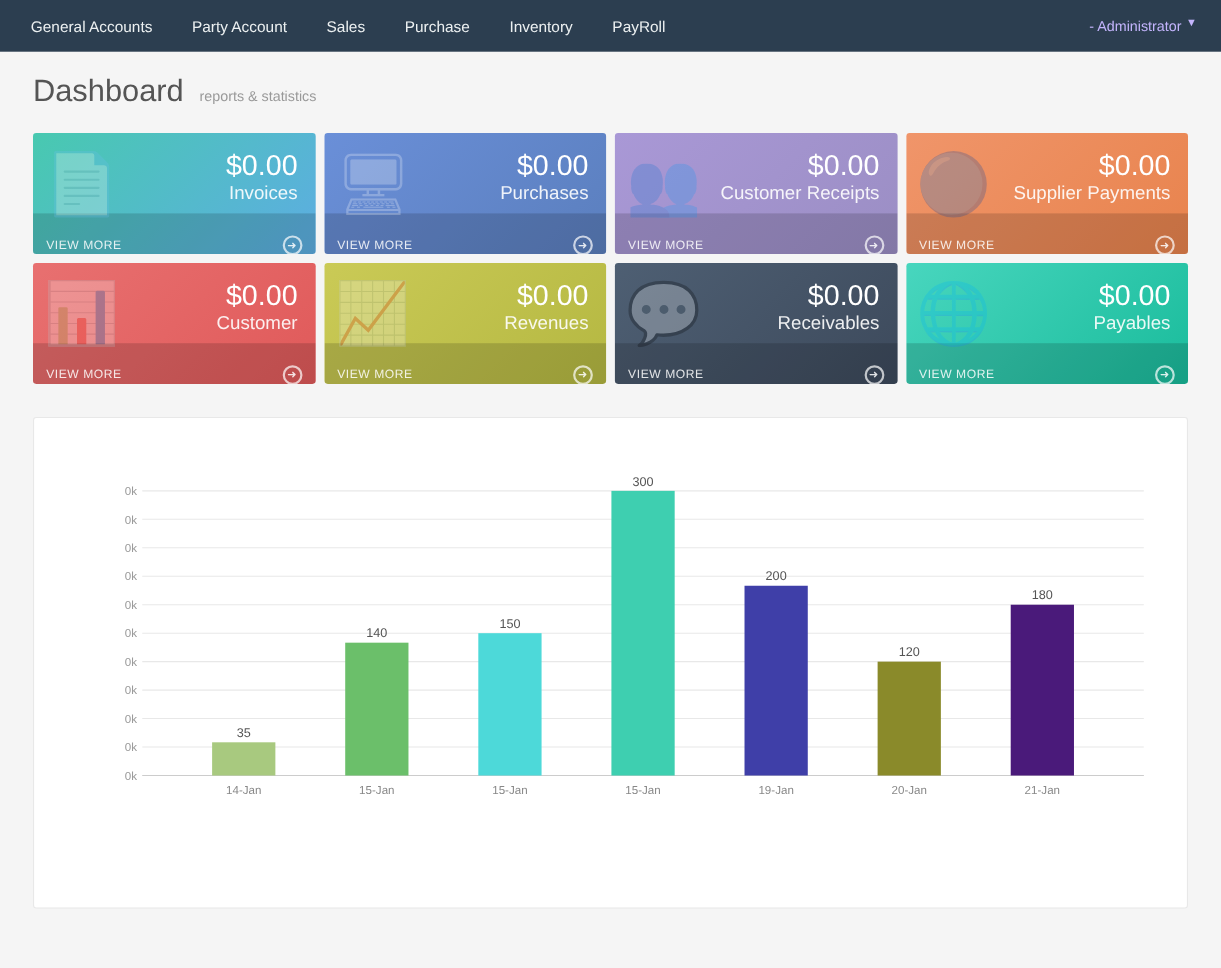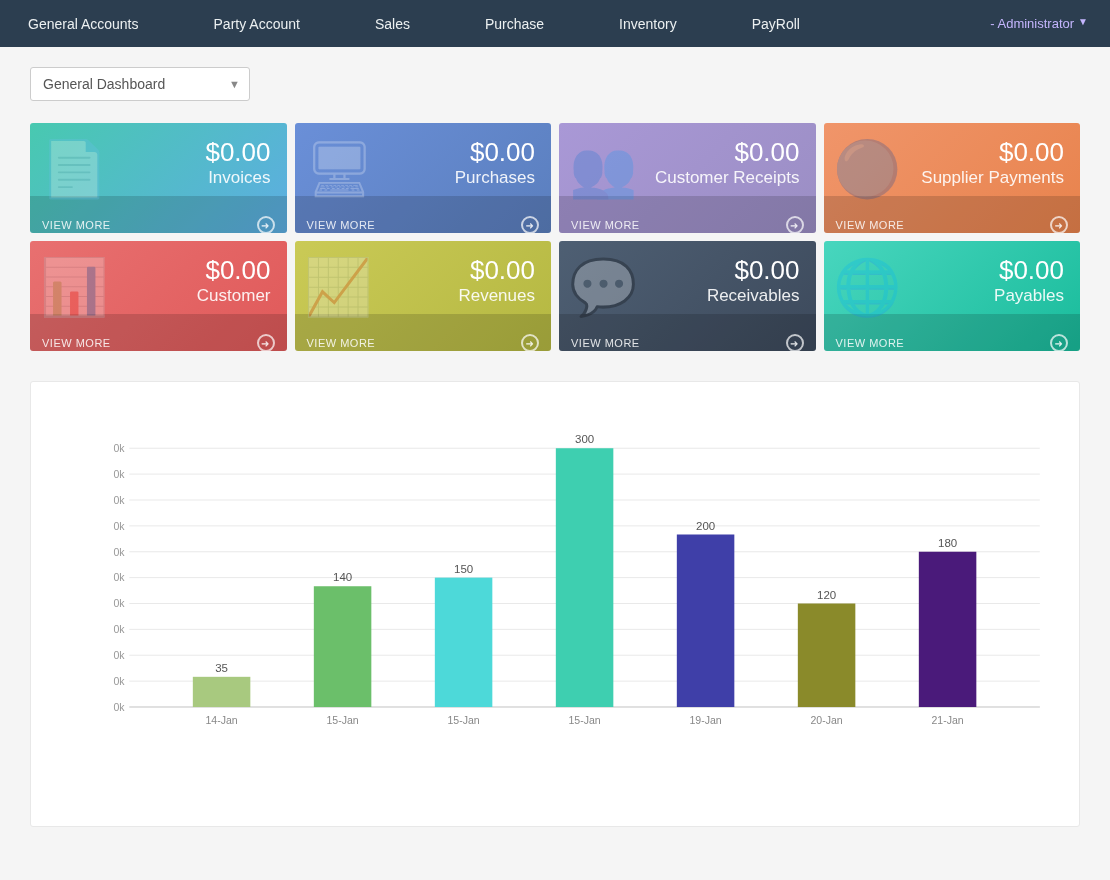--- a/index.html
+++ b/index.html
@@ -167,46 +167,41 @@
       border: 1px solid #e8e8e8;
       border-radius: 3px;
       position: relative;
     }
     .chart-svg { width: 100%; height: 380px; }
   </style>
 </head>
 <body>
 
 <nav>
-  <div id="nav-items-container" style="display:flex; gap:39px;">
+  <div id="nav-items-container" style="display:flex; ">
       <div class="nav-item">General Accounts</div>
       <div class="nav-item">Party Account</div>
       <div class="nav-item">Sales</div>
       <div class="nav-item">Purchase</div>
       <div class="nav-item">Inventory</div>
       <div class="nav-item">PayRoll</div>
     </div>
   <div class="nav-spacer"></div>
   <div class="nav-user">
     <span>- Administrator</span>
     <span style="font-size:10px;">▼</span>
   </div>
 </nav>
 
 <div class="main">
 
   <div class="dashboard-header">
-    <div class="dashboard-select-wrap">
-      <div class="select-wrapper">
-        <select class="dashboard-select">
-          <option>General Dashboard</option>
-          <option>Sales Dashboard</option>
-          <option>Purchase Dashboard</option>
-        </select>
-      </div>
+    <div>
+      <span class="dashboard-title">Dashboard</span>
+      <span class="dashboard-subtitle">reports &amp; statistics</span>
     </div>
   </div>
 
   <div class="cards-grid" id="cards-container">
       <div class="card card-teal">
     <div class="card-icon">📄</div>
     <div class="card-body">
       <div class="card-amount">$0.00</div>
       <div class="card-label">Invoices</div>
     </div>

